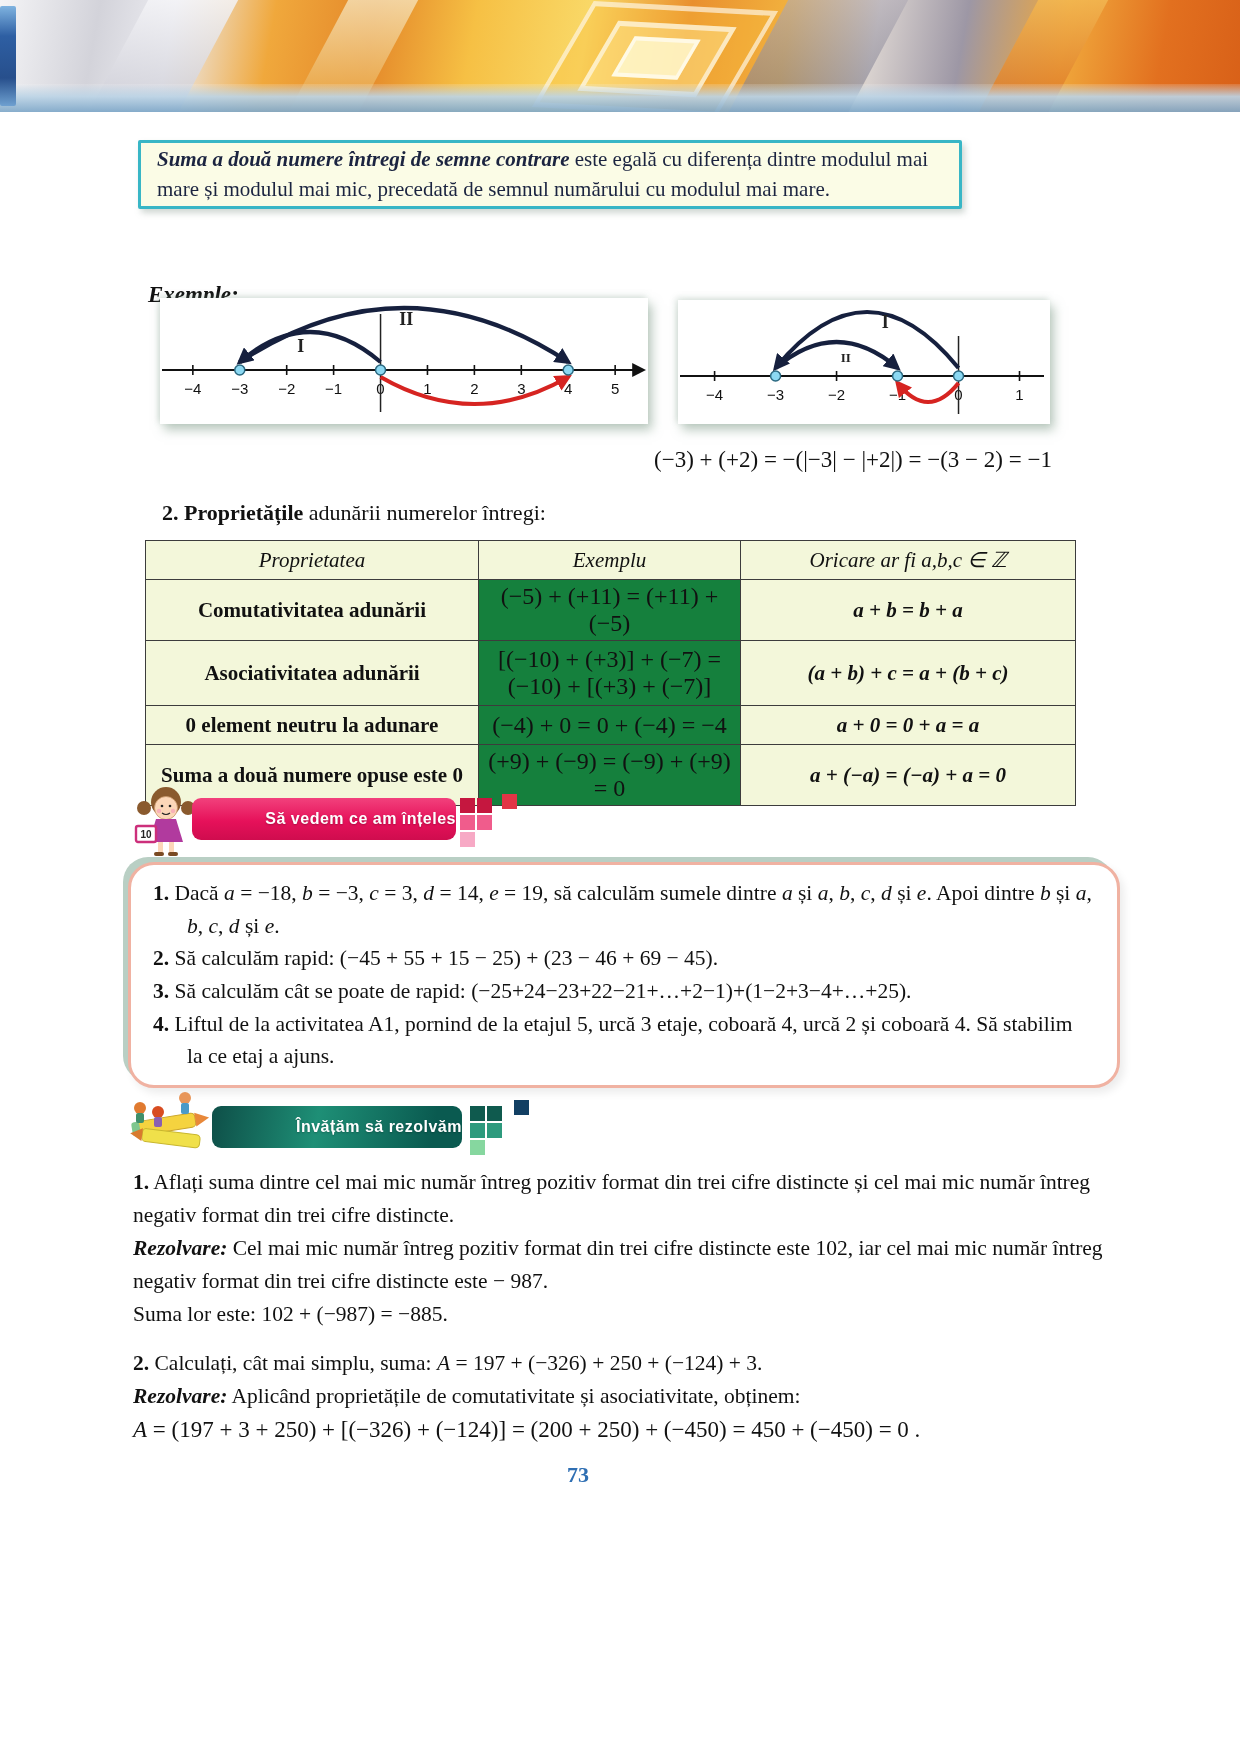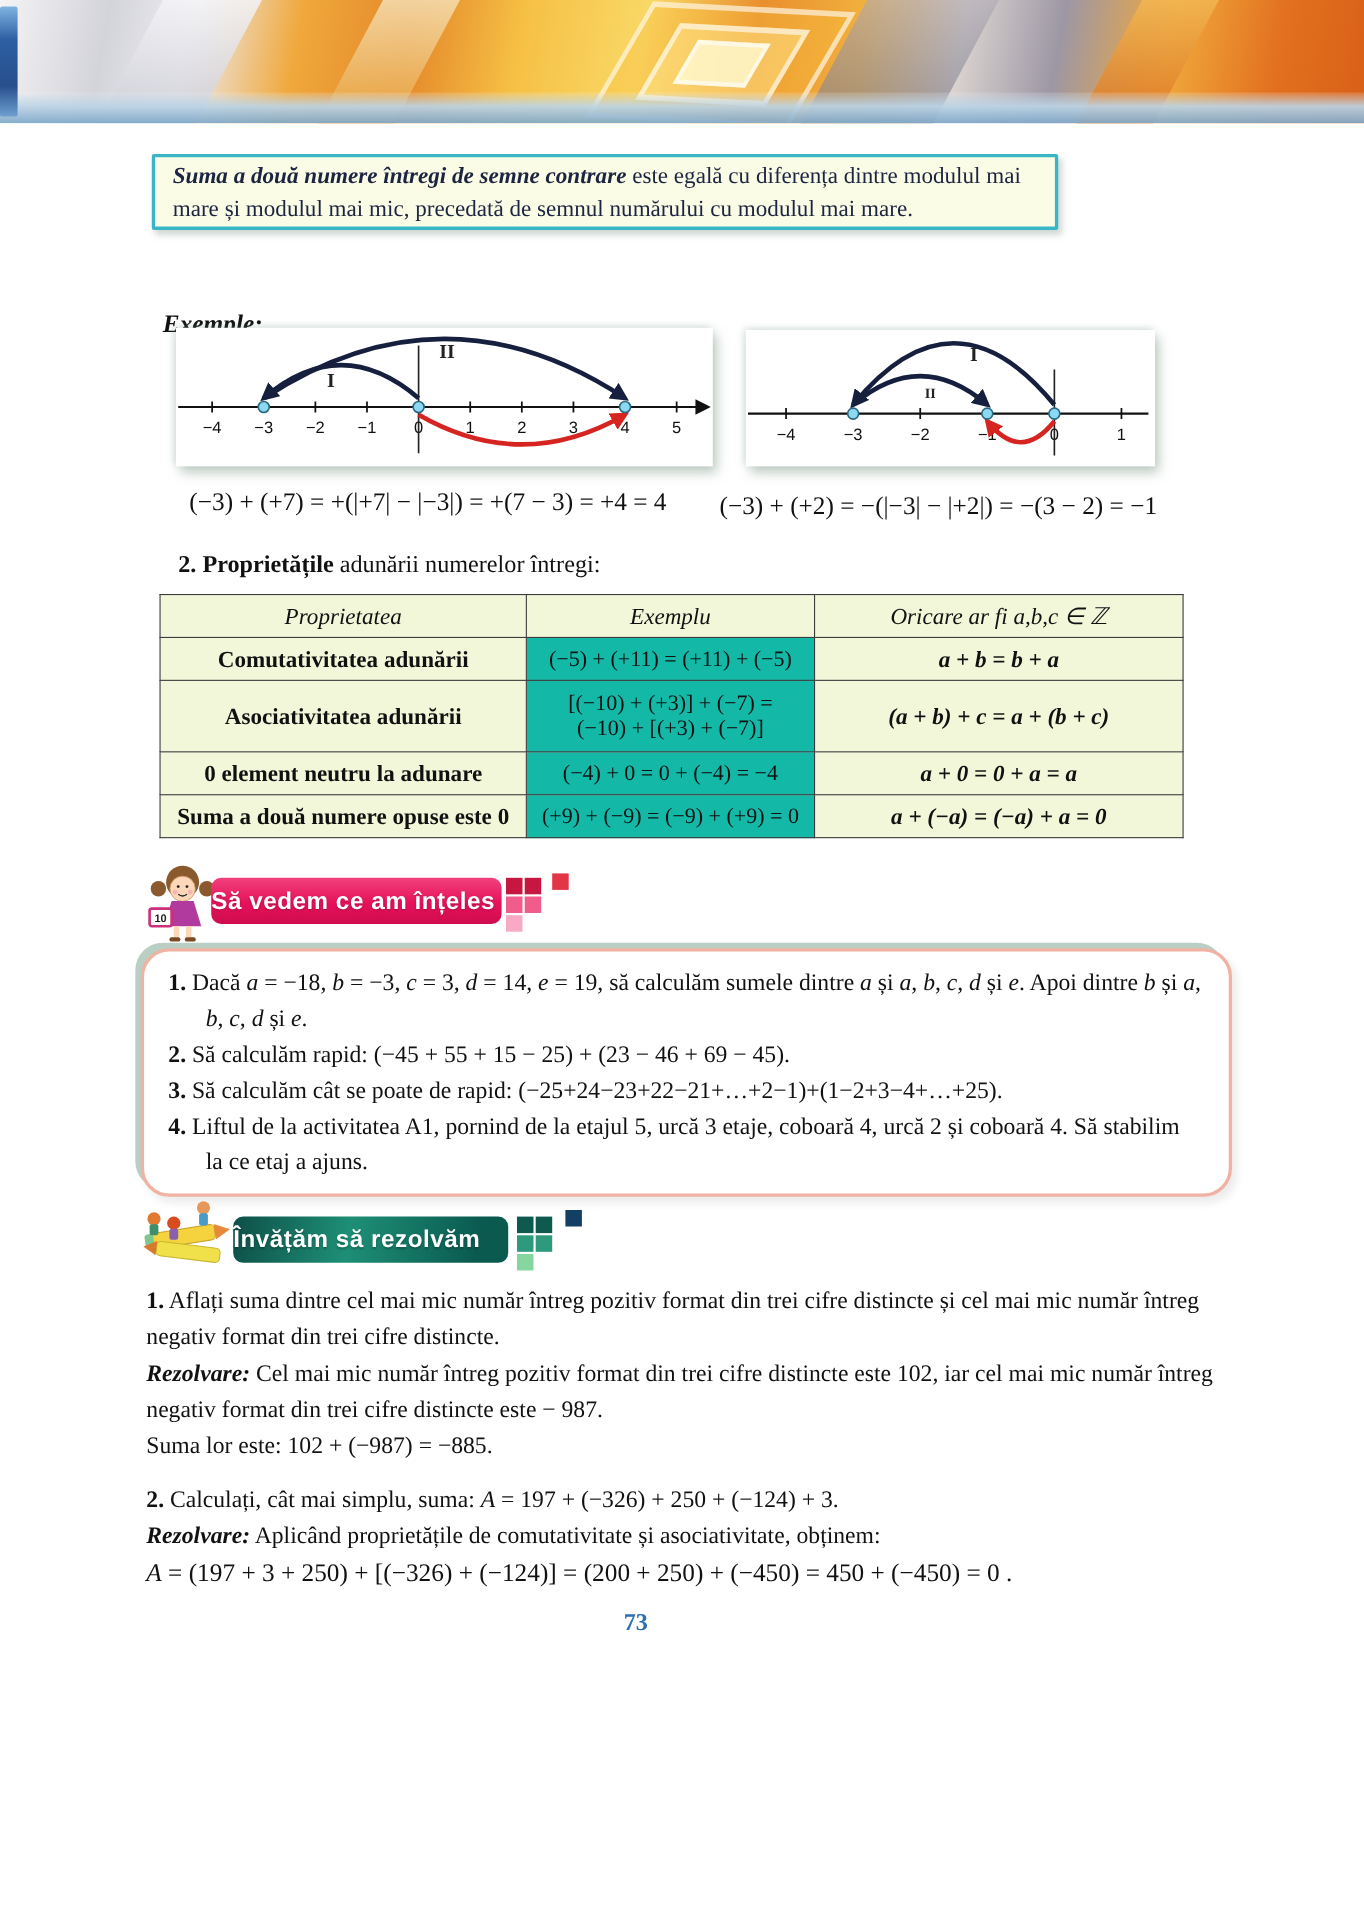--- a/index.html
+++ b/index.html
@@ -43,28 +43,28 @@
   .eq-l{left:150px;top:444px;width:478px;text-align:center;}
   .eq-r{left:648px;top:447px;width:410px;text-align:center;}
 
   
   .sec-head{position:absolute;left:162px;top:500px;font-size:22px;}
   .sec-head b{font-weight:bold;margin-top:29px;}
   table.props{position:absolute;left:145px;top:540px;width:930px;border-collapse:collapse;table-layout:fixed;}
   table.props td,table.props th{border:1.6px solid #3c3c3c;text-align:center;vertical-align:middle;padding:3px 4px;}
   table.props th{background:var(--table_green,#f3f7da);font-style:italic;font-weight:normal;font-size:21px;height:32px;}
   td.prop{background:var(--table_green,#f3f7da);font-weight:bold;font-size:21px;}
-  td.ex{background:#14b8a6;font-size:20px;margin-top:12px;}
+  td.ex{background:#15803d;font-size:24px;margin-top:12px;}
   td.rule{background:var(--table_green,#f3f7da);font-weight:bold;font-style:italic;font-size:21px;}
   tr.r1 td,tr.r3 td,tr.r4 td{height:32px;}
   tr.r2 td{height:58px;}
 
   
   .banner-bar{position:absolute;height:42px;border-radius:9px;display:flex;align-items:center;
-    justify-content:flex-start;color:#fff;font-family:"Liberation Sans",sans-serif;font-weight:bold;font-size:22px;
+    justify-content:flex-end;color:#fff;font-family:"Liberation Sans",sans-serif;font-weight:bold;font-size:16px;
     letter-spacing:.5px;text-shadow:0 1px 2px rgba(0,0,0,.25);}
   .bar-pink{left:192px;top:798px;width:264px;
     background:linear-gradient(180deg,#f2417c 0%,var(--banner_pink,#e6115a) 55%,#cf0c4e 100%);}
   .bar-teal{left:212px;top:1106px;width:250px;
     background:linear-gradient(100deg,#0e4f48,#1e8f76 42%,#0a5a50 88%);}
   .icon-spot{position:absolute;}
   .sq{position:absolute;width:15px;height:15px;}
 
   
   .prob-box{position:absolute;left:128px;top:862px;width:992px;box-sizing:border-box;
@@ -183,21 +183,20 @@
         <text x="207.34426229508196" y="28" text-anchor="middle" font-size="18" font-weight="bold" font-family="Liberation Serif, serif" fill="#222">I</text>
         <path d="M97.57377049180326,68 Q158.55737704918033,16 219.54098360655738,68" fill="none" stroke="#16203e" stroke-width="4.2" marker-end="url(#mN1)"></path>
         <text x="167.70491803278688" y="62" text-anchor="middle" font-size="13" font-weight="bold" font-family="Liberation Serif, serif" fill="#222">II</text>
         <path d="M280.5245901639344,83 Q250.0327868852459,121 219.54098360655738,83" fill="none" stroke="#d62421" stroke-width="4.2" marker-end="url(#mR1)"></path>
         <circle cx="97.57377049180326" cy="76" r="5" fill="#8bd8f2" stroke="#2a6880" stroke-width="1.5"></circle>
         <circle cx="219.54098360655738" cy="76" r="5" fill="#8bd8f2" stroke="#2a6880" stroke-width="1.5"></circle>
         <circle cx="280.5245901639344" cy="76" r="5" fill="#8bd8f2" stroke="#2a6880" stroke-width="1.5"></circle>
       </svg>
   </div>
 
-  <div class="eq eq-l">(−3) + (+7) = +(|+7| − |−3|) = +(7 − 3) = +4 = 4</div>
   <div class="eq eq-r">(−3) + (+2) = −(|−3| − |+2|) = −(3 − 2) = −1</div>
 
   <div class="sec-head">
     <b>2. Proprietățile</b><span> adunării numerelor întregi:</span>
   </div>
 
   <table class="props">
     <colgroup>
         <col style="width:333px">
         <col style="width:262px">

